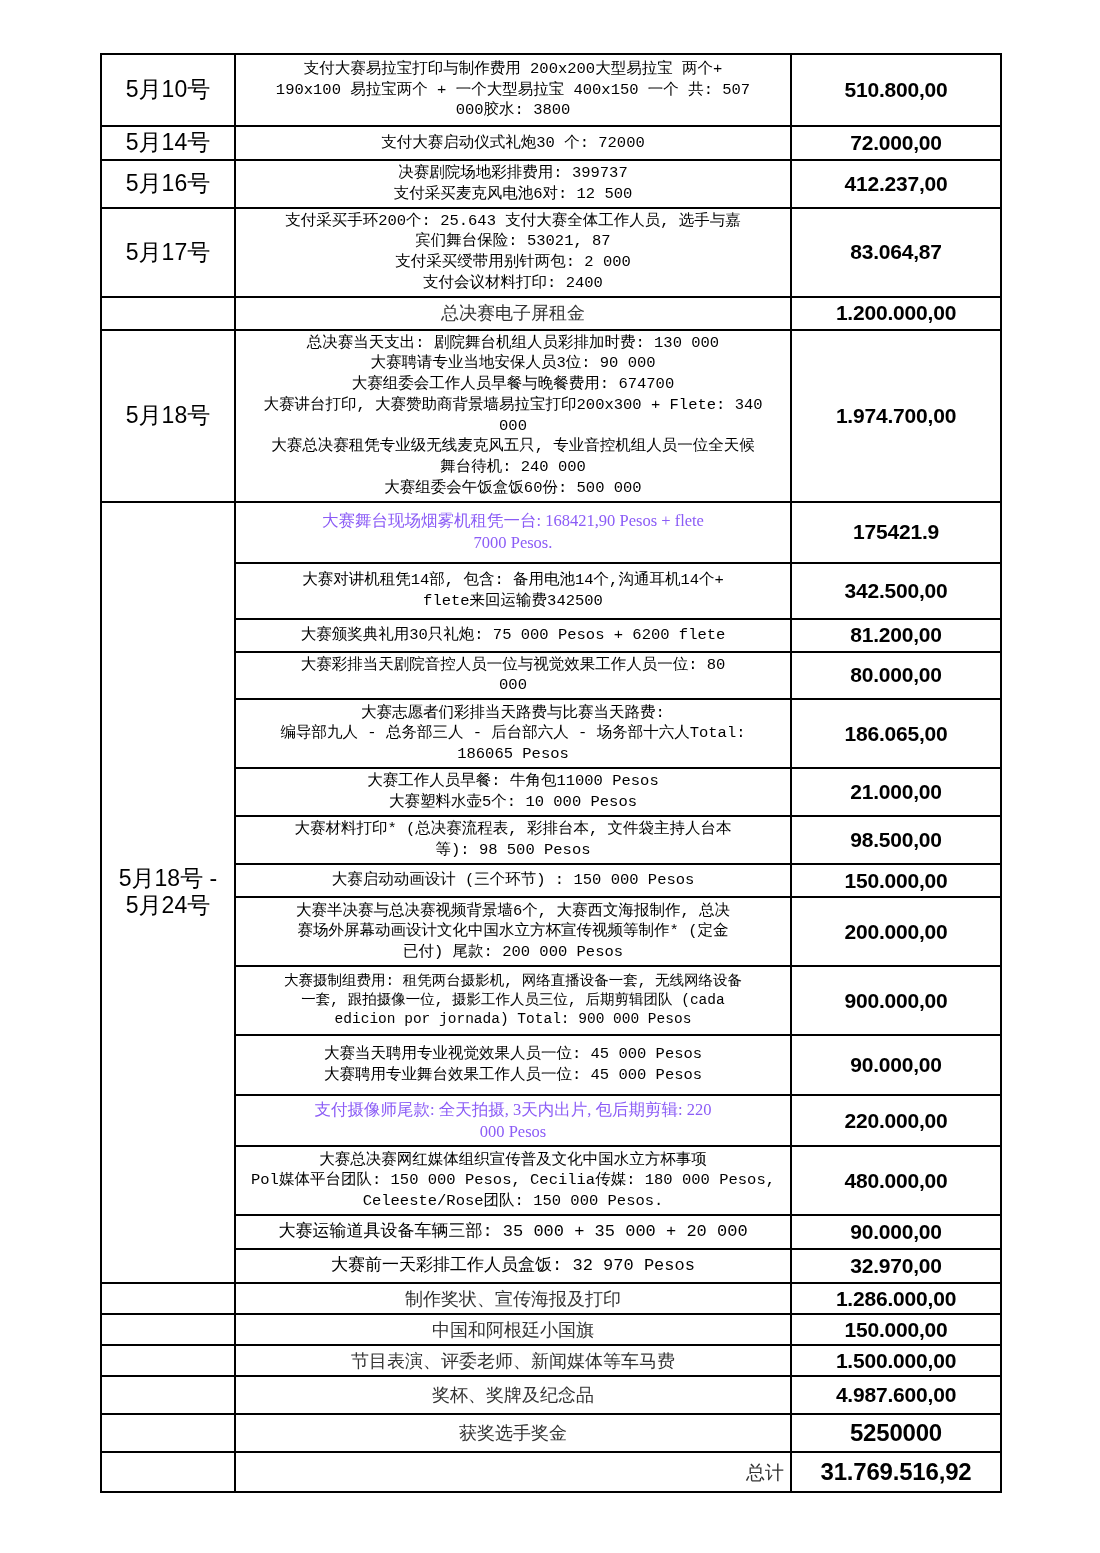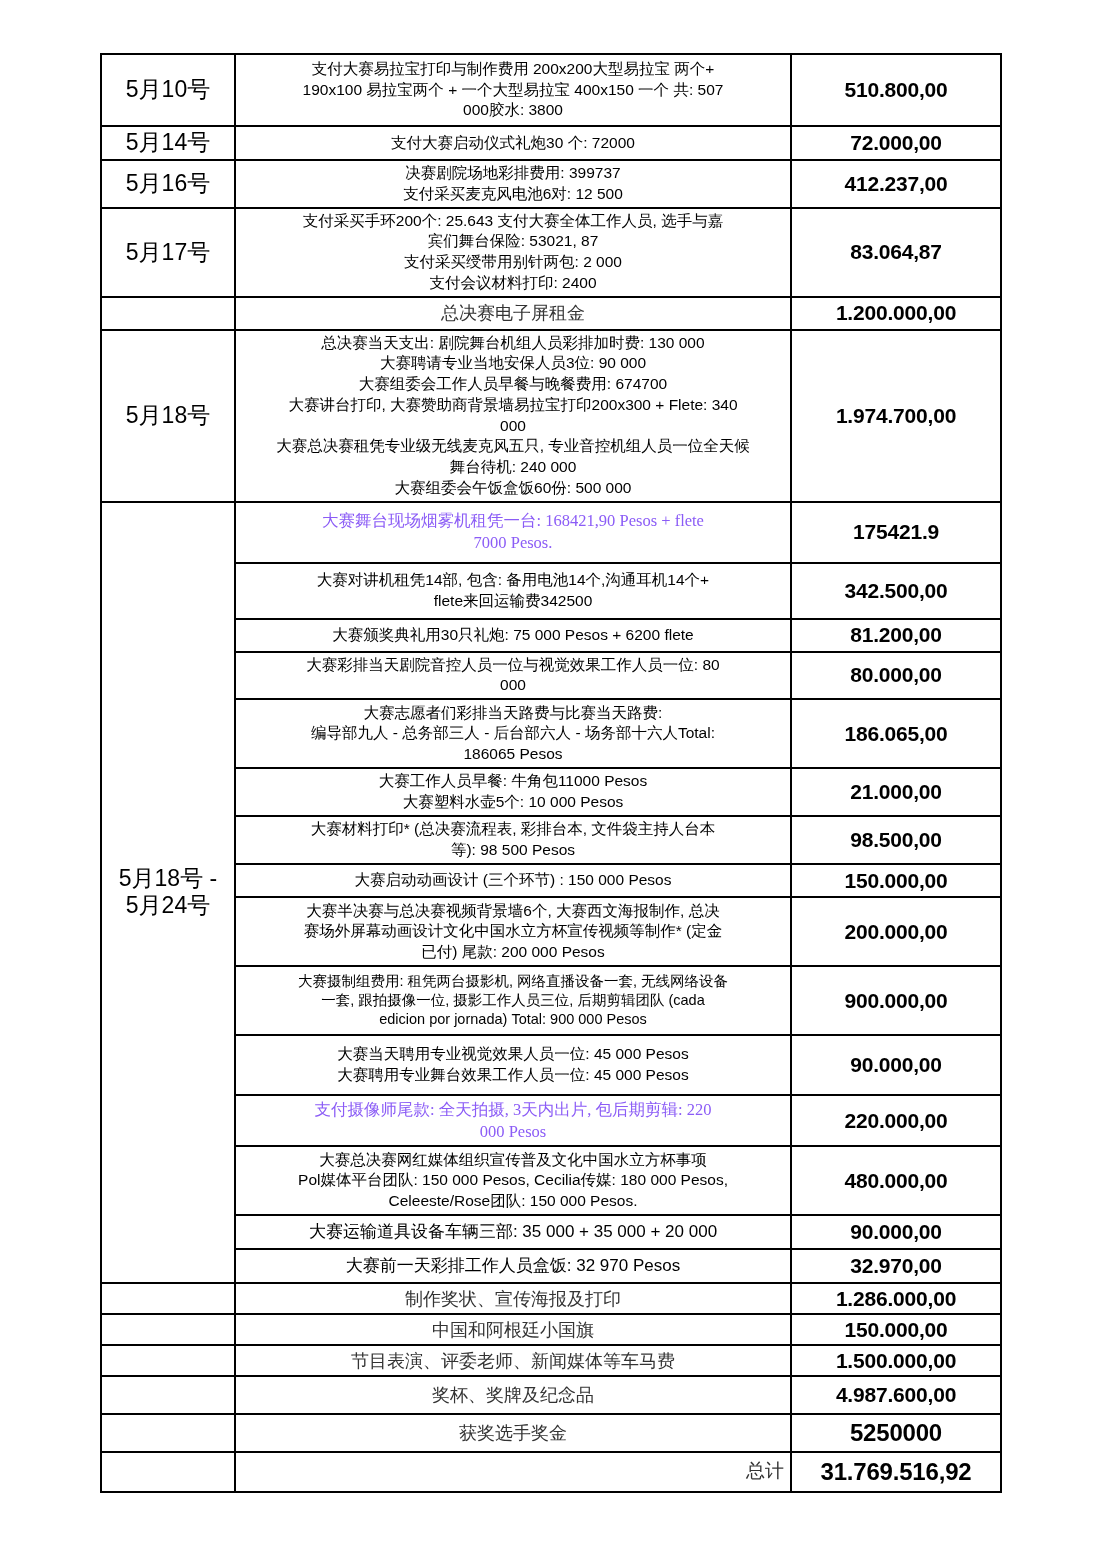--- a/index.html
+++ b/index.html
@@ -40,37 +40,37 @@
     text-align: center;
     font-size: 23px;
     line-height: 1.18;
     font-family: "Liberation Sans", sans-serif;
     white-space: pre-line;
   }
   td.desc {
     text-align: center;
     font-size: 15.5px;
     line-height: 1.34;
-    font-family: Liberation Sans, sans-serif;
+    font-family: Liberation Mono, monospace;
     white-space: pre-line;
   }
   td.desc.serif {
     font-family: "Liberation Serif", serif;
     font-size: 16.5px;
     color: #8b5cf6;
   }
   td.desc.serif-dark {
     font-family: Liberation Serif, serif;
     font-size: 18px;
     color: #333333;
     border-radius: 9px;
   }
   td.desc.total-label {
     text-align: right;
-    font-family: Liberation Mono, monospace;
+    font-family: Liberation Sans, sans-serif;
     font-size: 19px;
     color: #333333;
     padding-right: 6px;
     padding-left: 20px;
   }
   td.amt {
     text-align: center;
     font-size: 21px;
     font-weight: bold;
     font-family: "Liberation Sans", sans-serif;

